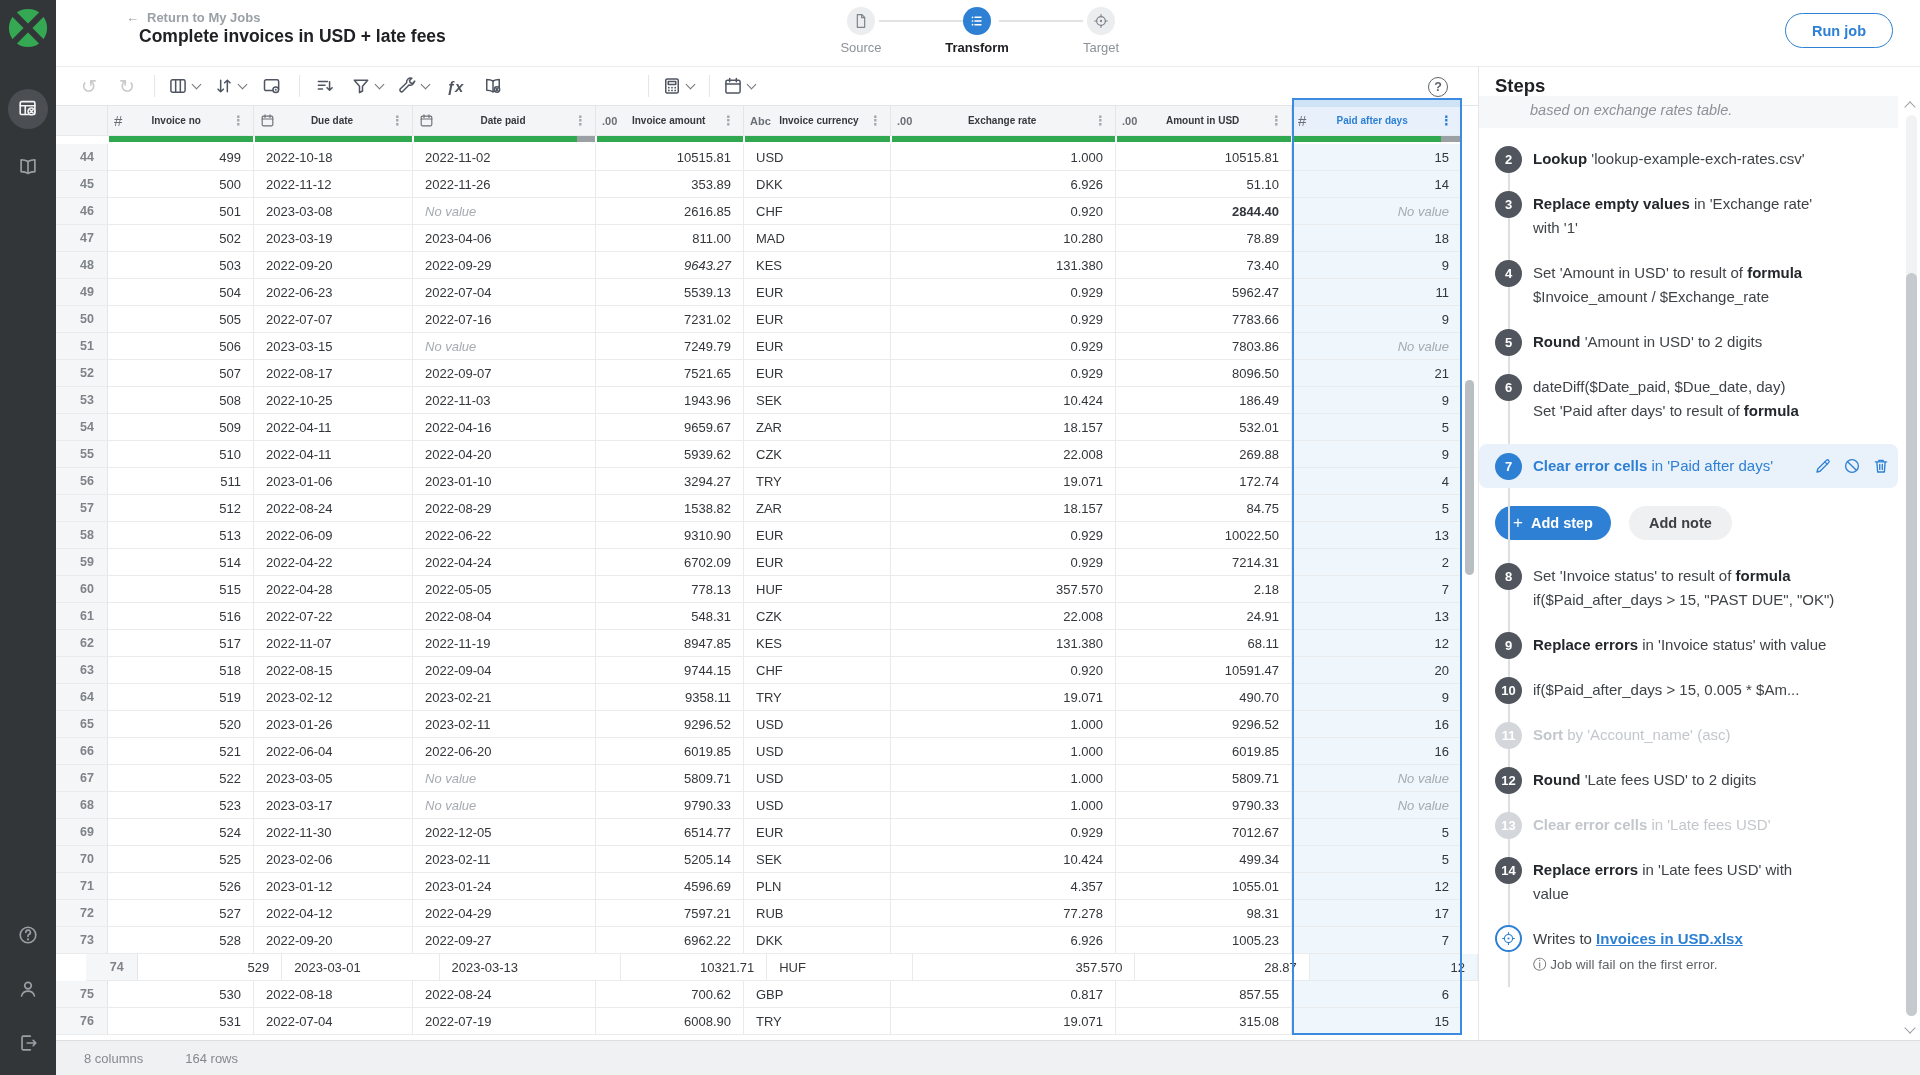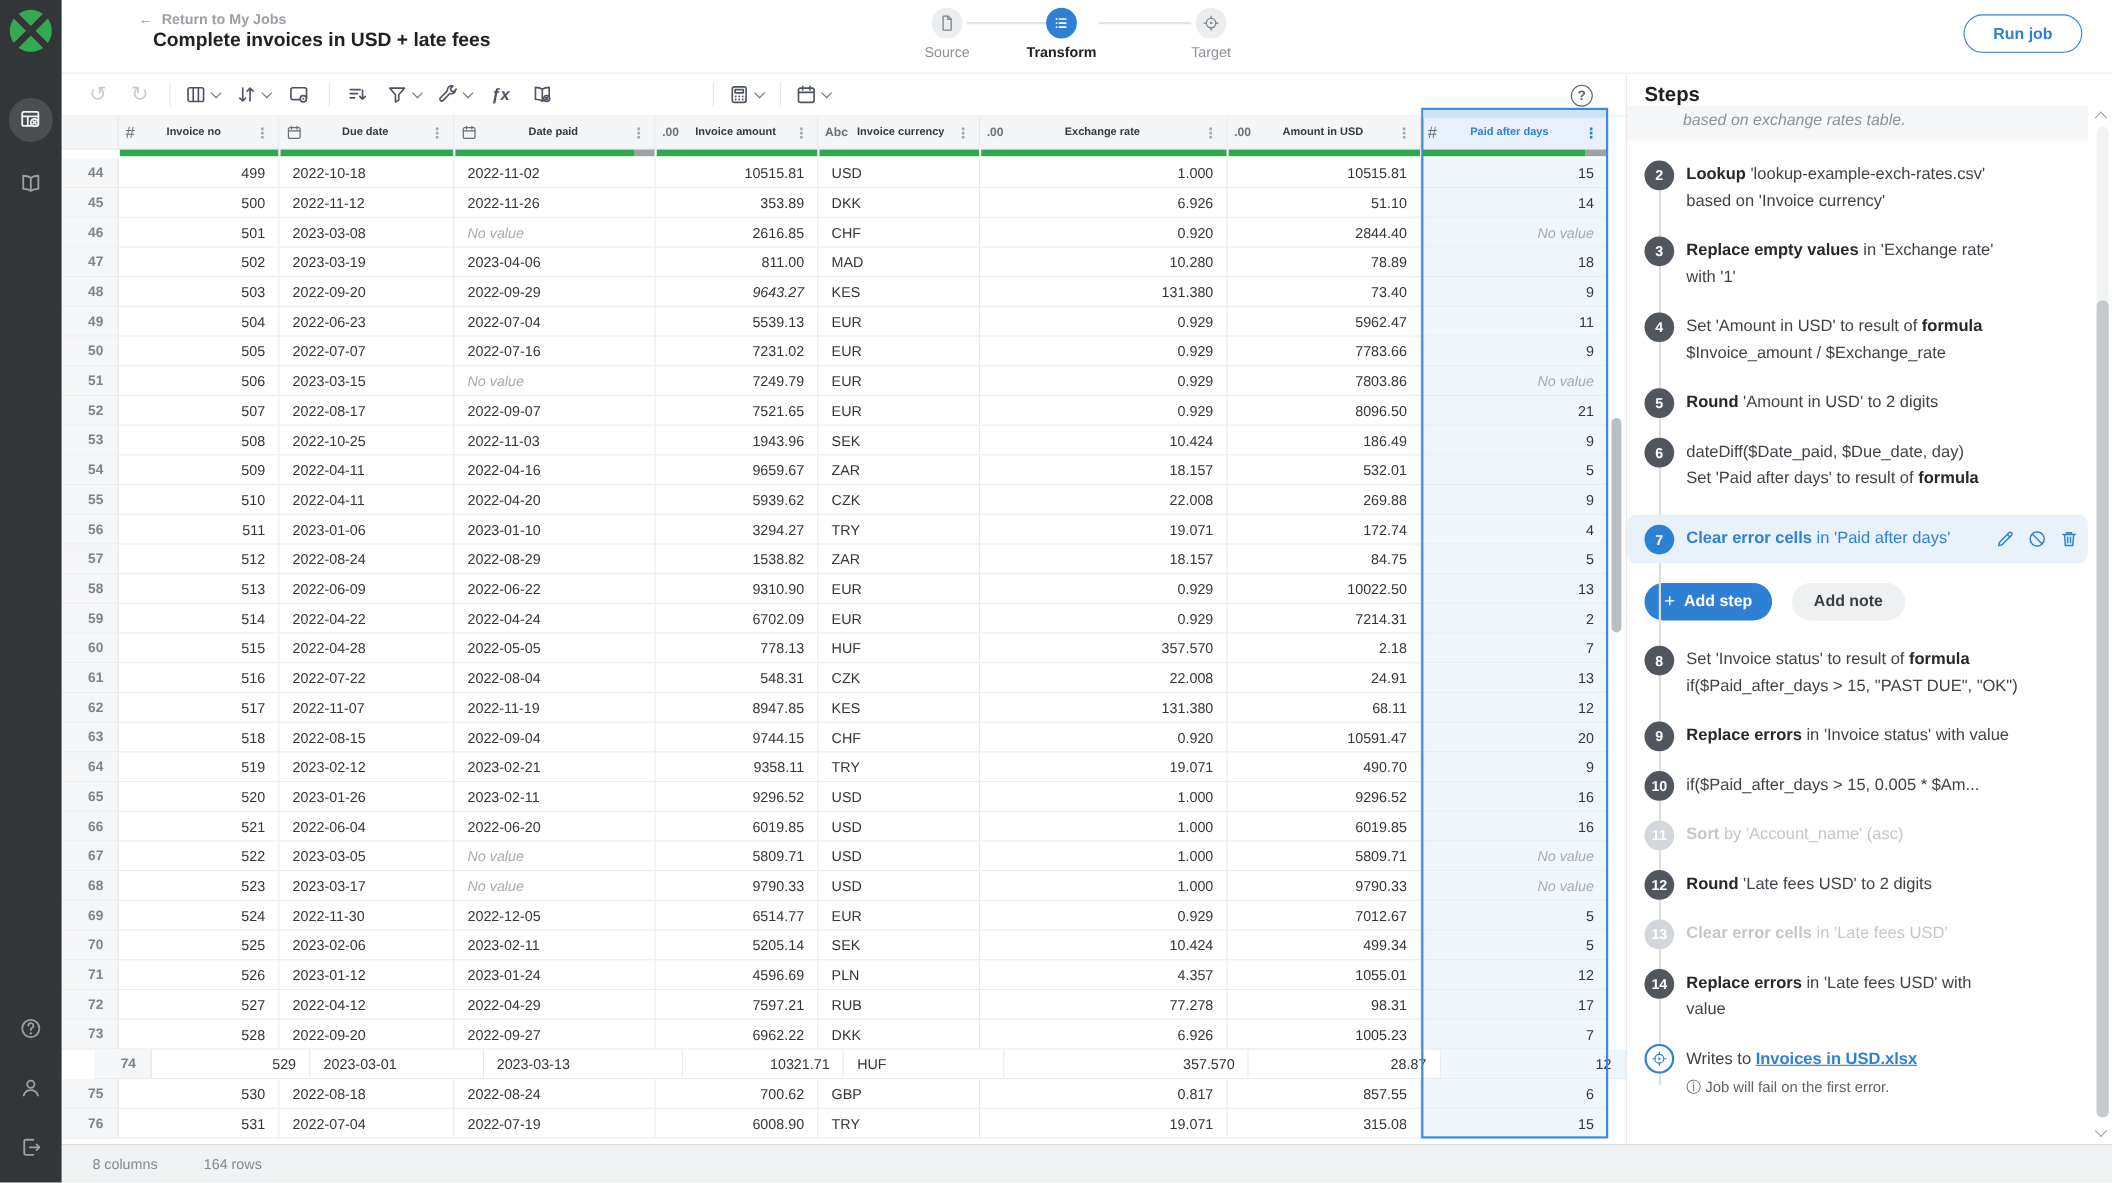--- a/index.html
+++ b/index.html
@@ -167,21 +167,21 @@
       <div class="step-link" style="left: 198px; width: 84px;"></div>
       <div class="step-node" style="left: 0px;">
         <div class="step-circle">
           <svg viewBox="0 0 24 24" fill="none" stroke="currentColor" stroke-width="1.8" stroke-linecap="round" stroke-linejoin="round">
             <path d="M6.5 2.5h7l4 4v15h-11z"></path>
             <path d="M13 2.5V7h4.5"></path>
           </svg>
         </div>
         <div class="step-label">Source</div>
       </div>
-      <div class="step-node active" style="left: 104px;">
+      <div class="step-node active" style="left: 116px;">
         <div class="step-circle">
           <svg viewBox="0 0 24 24" fill="none" stroke="currentColor" stroke-width="1.8" stroke-linecap="round" stroke-linejoin="round">
             <path d="M9 6.5h9M9 12h9M9 17.5h9" stroke-width="2.2"></path>
             <path d="M5.3 6.5h.01M5.3 12h.01M5.3 17.5h.01" stroke-width="2.6"></path>
           </svg>
         </div>
         <div class="step-label">Transform</div>
       </div>
       <div class="step-node" style="left: 240px;">
         <div class="step-circle">
@@ -384,21 +384,21 @@
     <div class="drow">
       <div class="dcell rown" style="width: 52px;">46</div>
       <div class="dcell num" style="width: 146px;">501</div>
       <div class="dcell txt" style="width: 159px;">2023-03-08</div>
       <div class="dcell txt" style="width: 183px;">
         <span class="noval">No value</span>
       </div>
       <div class="dcell num" style="width: 148px;">2616.85</div>
       <div class="dcell txt" style="width: 147px;">CHF</div>
       <div class="dcell num" style="width: 225px;">0.920</div>
-      <div class="dcell num" style="width: 176px;">2844.40</div>
+      <div class="dcell num" style="width: 176px; font-weight: bold;">2844.40</div>
       <div class="dcell num sel" style="width: 170px;">
         <span class="noval">No value</span>
       </div>
     </div>
     <div class="drow">
       <div class="dcell rown" style="width: 52px;">47</div>
       <div class="dcell num" style="width: 146px;">502</div>
       <div class="dcell txt" style="width: 159px;">2023-03-19</div>
       <div class="dcell txt" style="width: 183px;">2023-04-06</div>
       <div class="dcell num" style="width: 148px;">811.00</div>
@@ -752,21 +752,20 @@
 <aside class="panel">
   <div class="panel-title">Steps</div>
   <div class="note-clip">
     <span>based on exchange rates table.</span>
   </div>
   <div class="steps-list" id="steps-list">
     <div class="connector" id="connector" style="top: 22px; height: 828px;"></div>
   <div class="step-item ">
         <div class="badge">2</div>
         <div class="sline"><b>Lookup</b><span> 'lookup-example-exch-rates.csv'</span></div>
-        <div class="sline"><span>based on 'Invoice currency'</span></div>
       </div>
       <div class="step-item ">
         <div class="badge">3</div>
         <div class="sline"><b>Replace empty values</b><span> in 'Exchange rate'</span></div>
         <div class="sline"><span>with '1'</span></div>
       </div>
       <div class="step-item ">
         <div class="badge">4</div>
         <div class="sline"><span>Set 'Amount in USD' to result of </span><b>formula</b></div>
         <div class="sline"><span>$Invoice_amount / $Exchange_rate</span></div>

